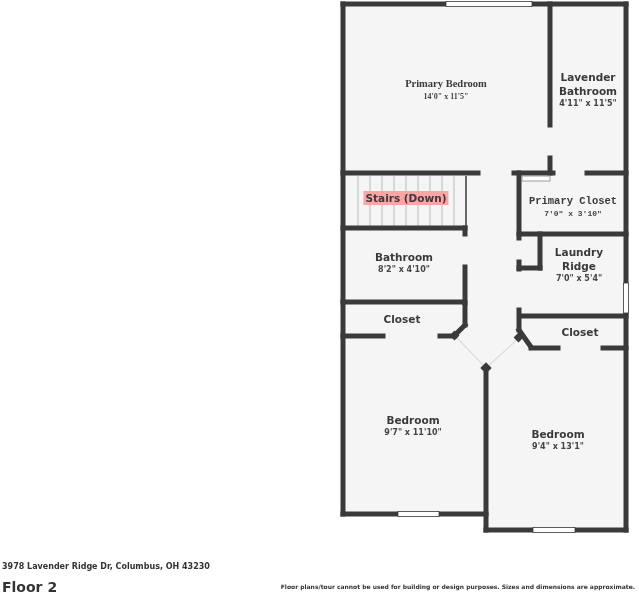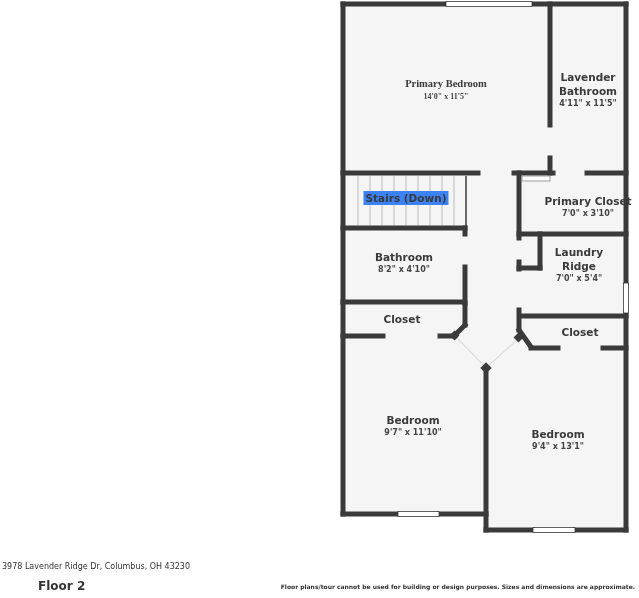--- a/index.html
+++ b/index.html
@@ -2,22 +2,22 @@
 <html><head>
   <meta charset="utf-8">
   <style>
     html, body { margin: 0; padding: 0; background: #ffffff; }
     body { width: 639px; height: 598px; position: relative; overflow: hidden; font-family: "DejaVu Sans", sans-serif; }
     #plan { position: absolute; left: 0; top: 0; }
     .room-label { position: absolute; text-align: center; color: #3a3a3a; transform: translate(-50%, -50%); white-space: nowrap; }
     .room-name { font-size: 10.5px; font-weight: bold; line-height: 14px; display: block; }
     .room-dim { font-size: 8px; font-weight: bold; line-height: 11px; display: block; color: #444; }
     .footer-text { position: absolute; color: #333; white-space: nowrap; }
-    .address { left: 2px; top: 562px; font-size: 8px; font-weight: normal; }
-    .floor { left: 2px; top: 579px; font-size: 12px; font-weight: bold; margin-left: 36px; }
+    .address { left: 2px; top: 562px; font-size: 8px; font-weight: bold; }
+    .floor { left: 2px; top: 579px; font-size: 14px; font-weight: bold; }
     .disclaimer { right: 4px; top: 583px; font-size: 6px; font-weight: bold; }
   </style>
 </head>
 <body>
 
 <svg id="plan" width="639" height="598" viewBox="0 0 639 598" xmlns="http://www.w3.org/2000/svg">
 
   <g fill="#f5f5f5">
     <rect x="343" y="4" width="283" height="169"></rect>
     <rect x="343" y="173" width="283" height="165"></rect>
@@ -113,25 +113,25 @@
   <span class="room-name">Primary Bedroom</span>
   <span class="room-dim">14'0" x 11'5"</span>
 </div>
 
 <div class="room-label" style="left:588px;top:89px;">
   <span class="room-name">Lavender</span>
   <span class="room-name">Bathroom</span>
   <span class="room-dim">4'11" x 11'5"</span>
 </div>
 
-<div class="room-label" style="left:406px;top:198px;background:#3b82f6;padding:0 2px;">
+<div class="room-label" style="left:406px;top:198px;background:#fca5a5;padding:0 2px;">
   <span class="room-name">Stairs (Down)</span>
 </div>
 
-<div class="room-label" style="left:588px;top:206px;">
+<div class="room-label" style="left:573px;top:206px;font-family:Liberation Mono, monospace;">
   <span class="room-name">Primary Closet</span>
   <span class="room-dim">7'0" x 3'10"</span>
 </div>
 
 <div class="room-label" style="left:404px;top:262px;">
   <span class="room-name">Bathroom</span>
   <span class="room-dim">8'2" x 4'10"</span>
 </div>
 
 <div class="room-label" style="left:579px;top:264px;">

